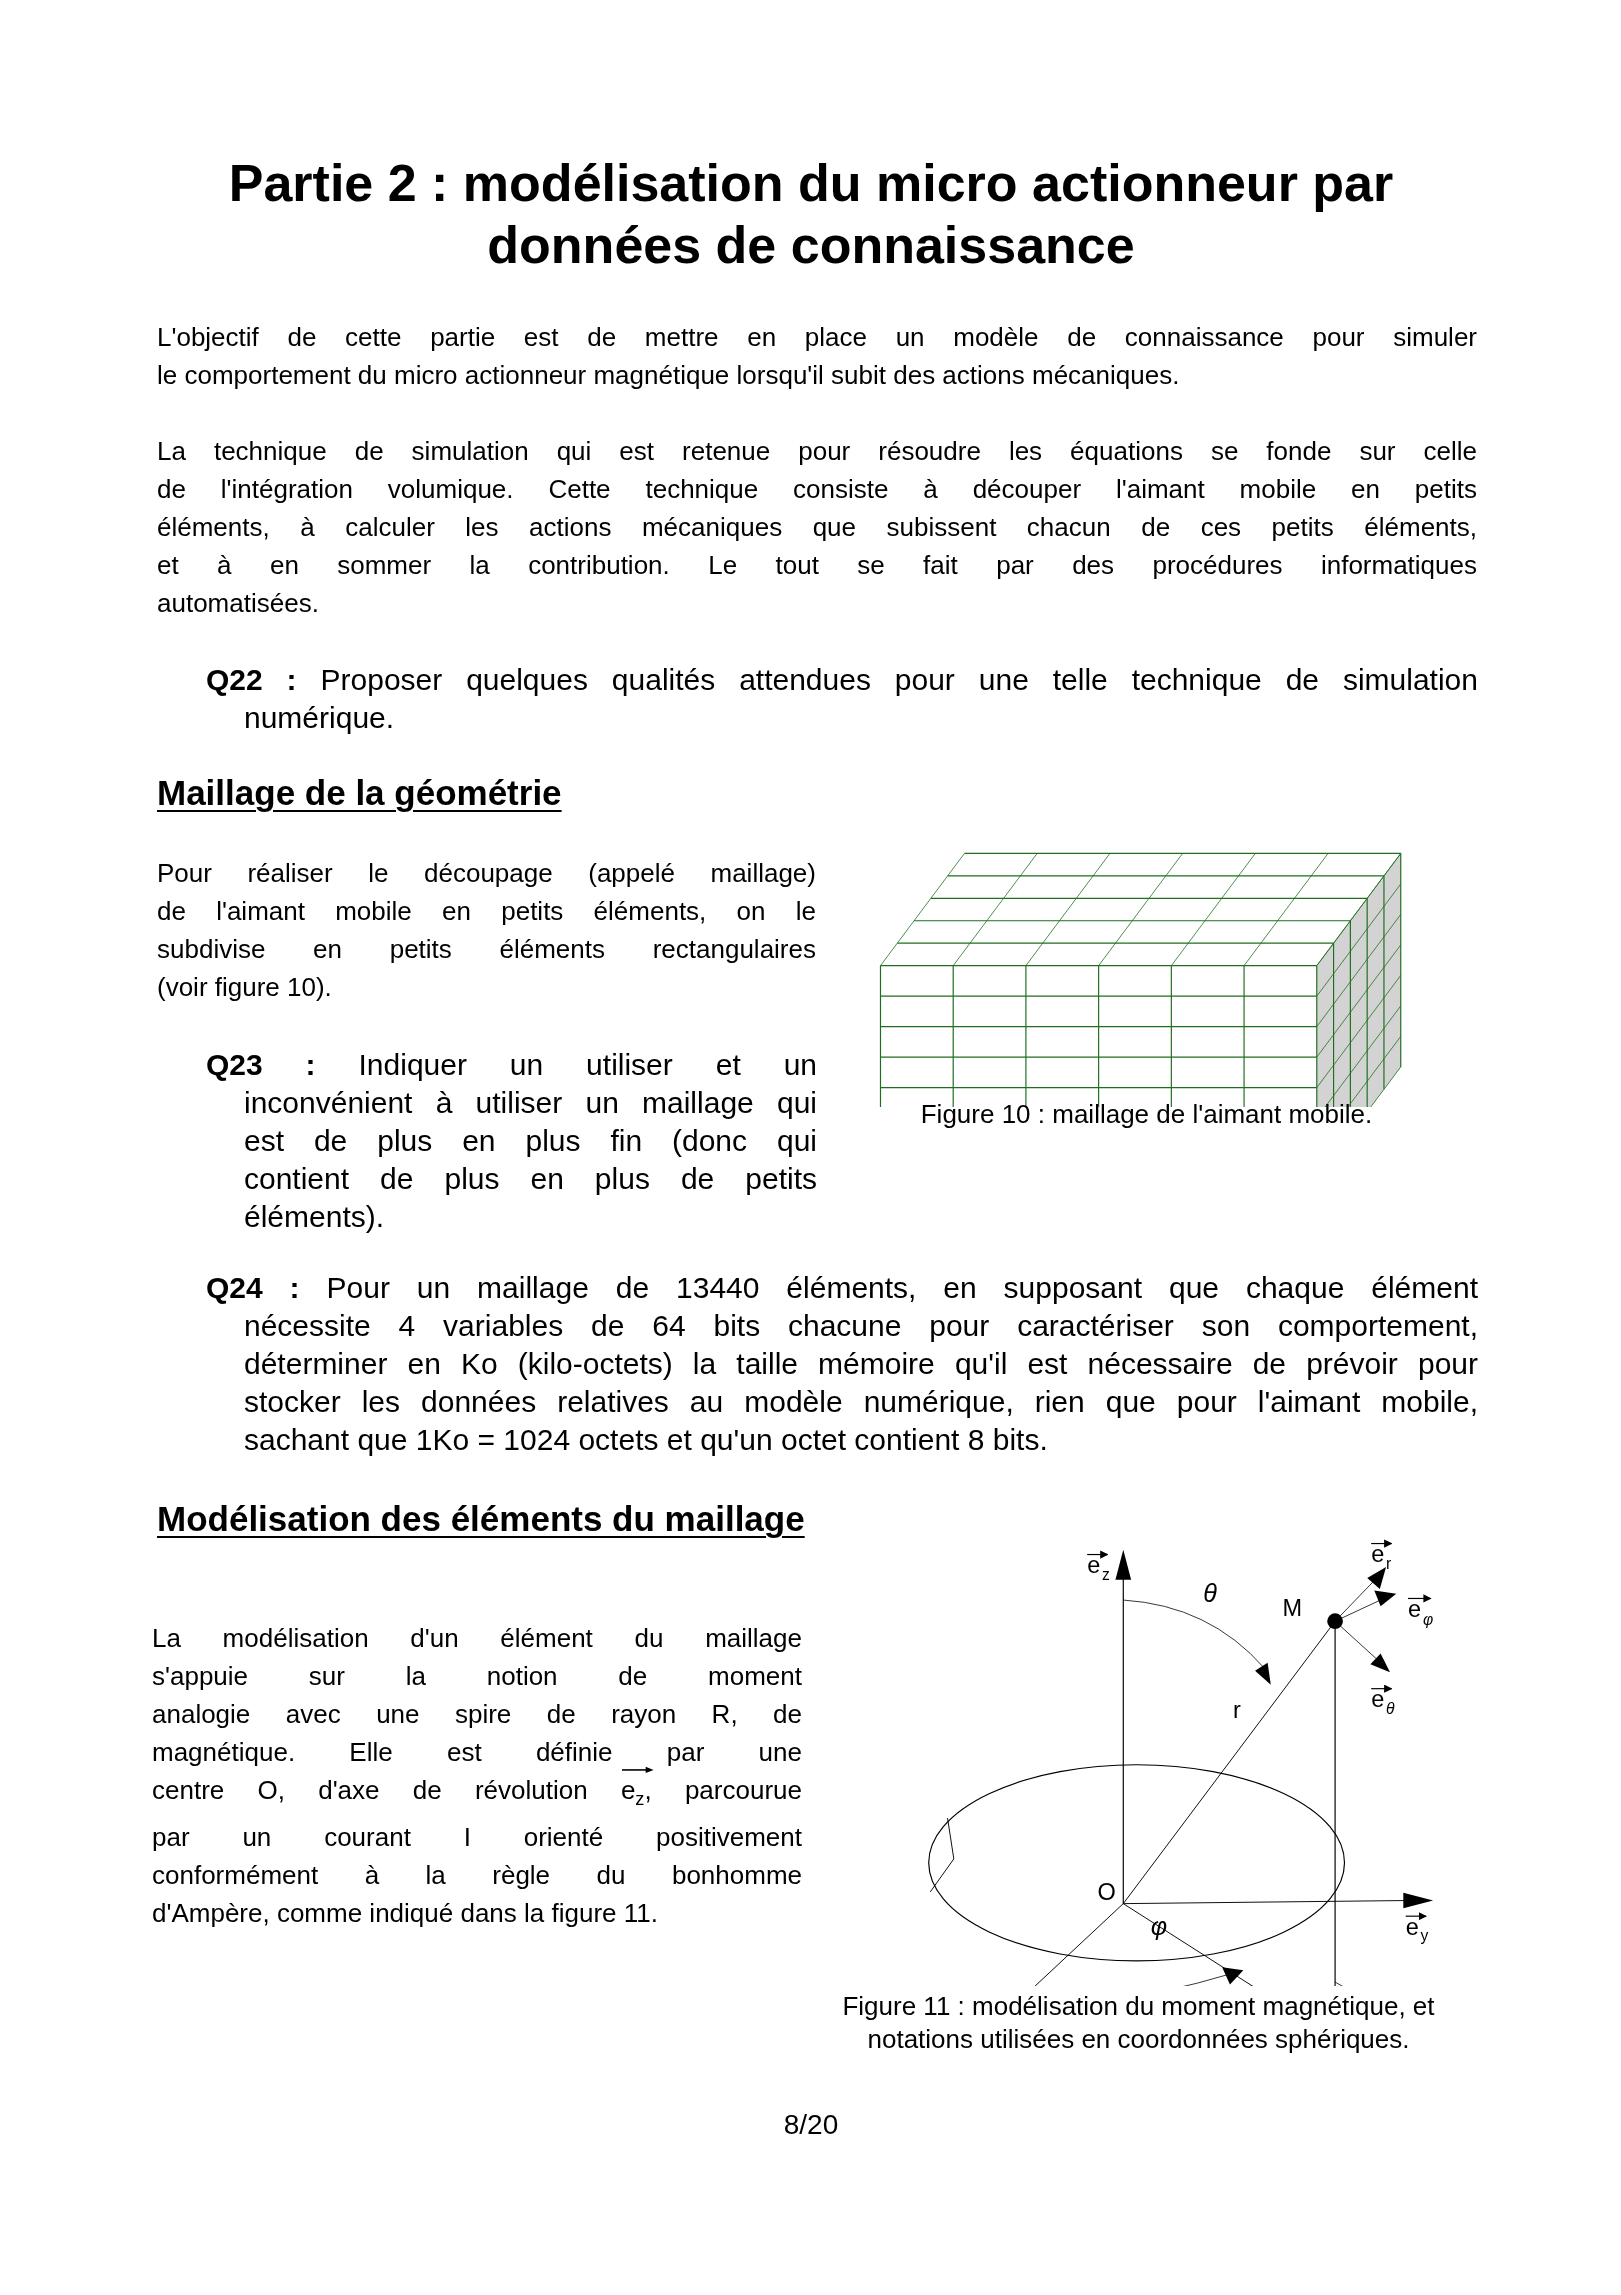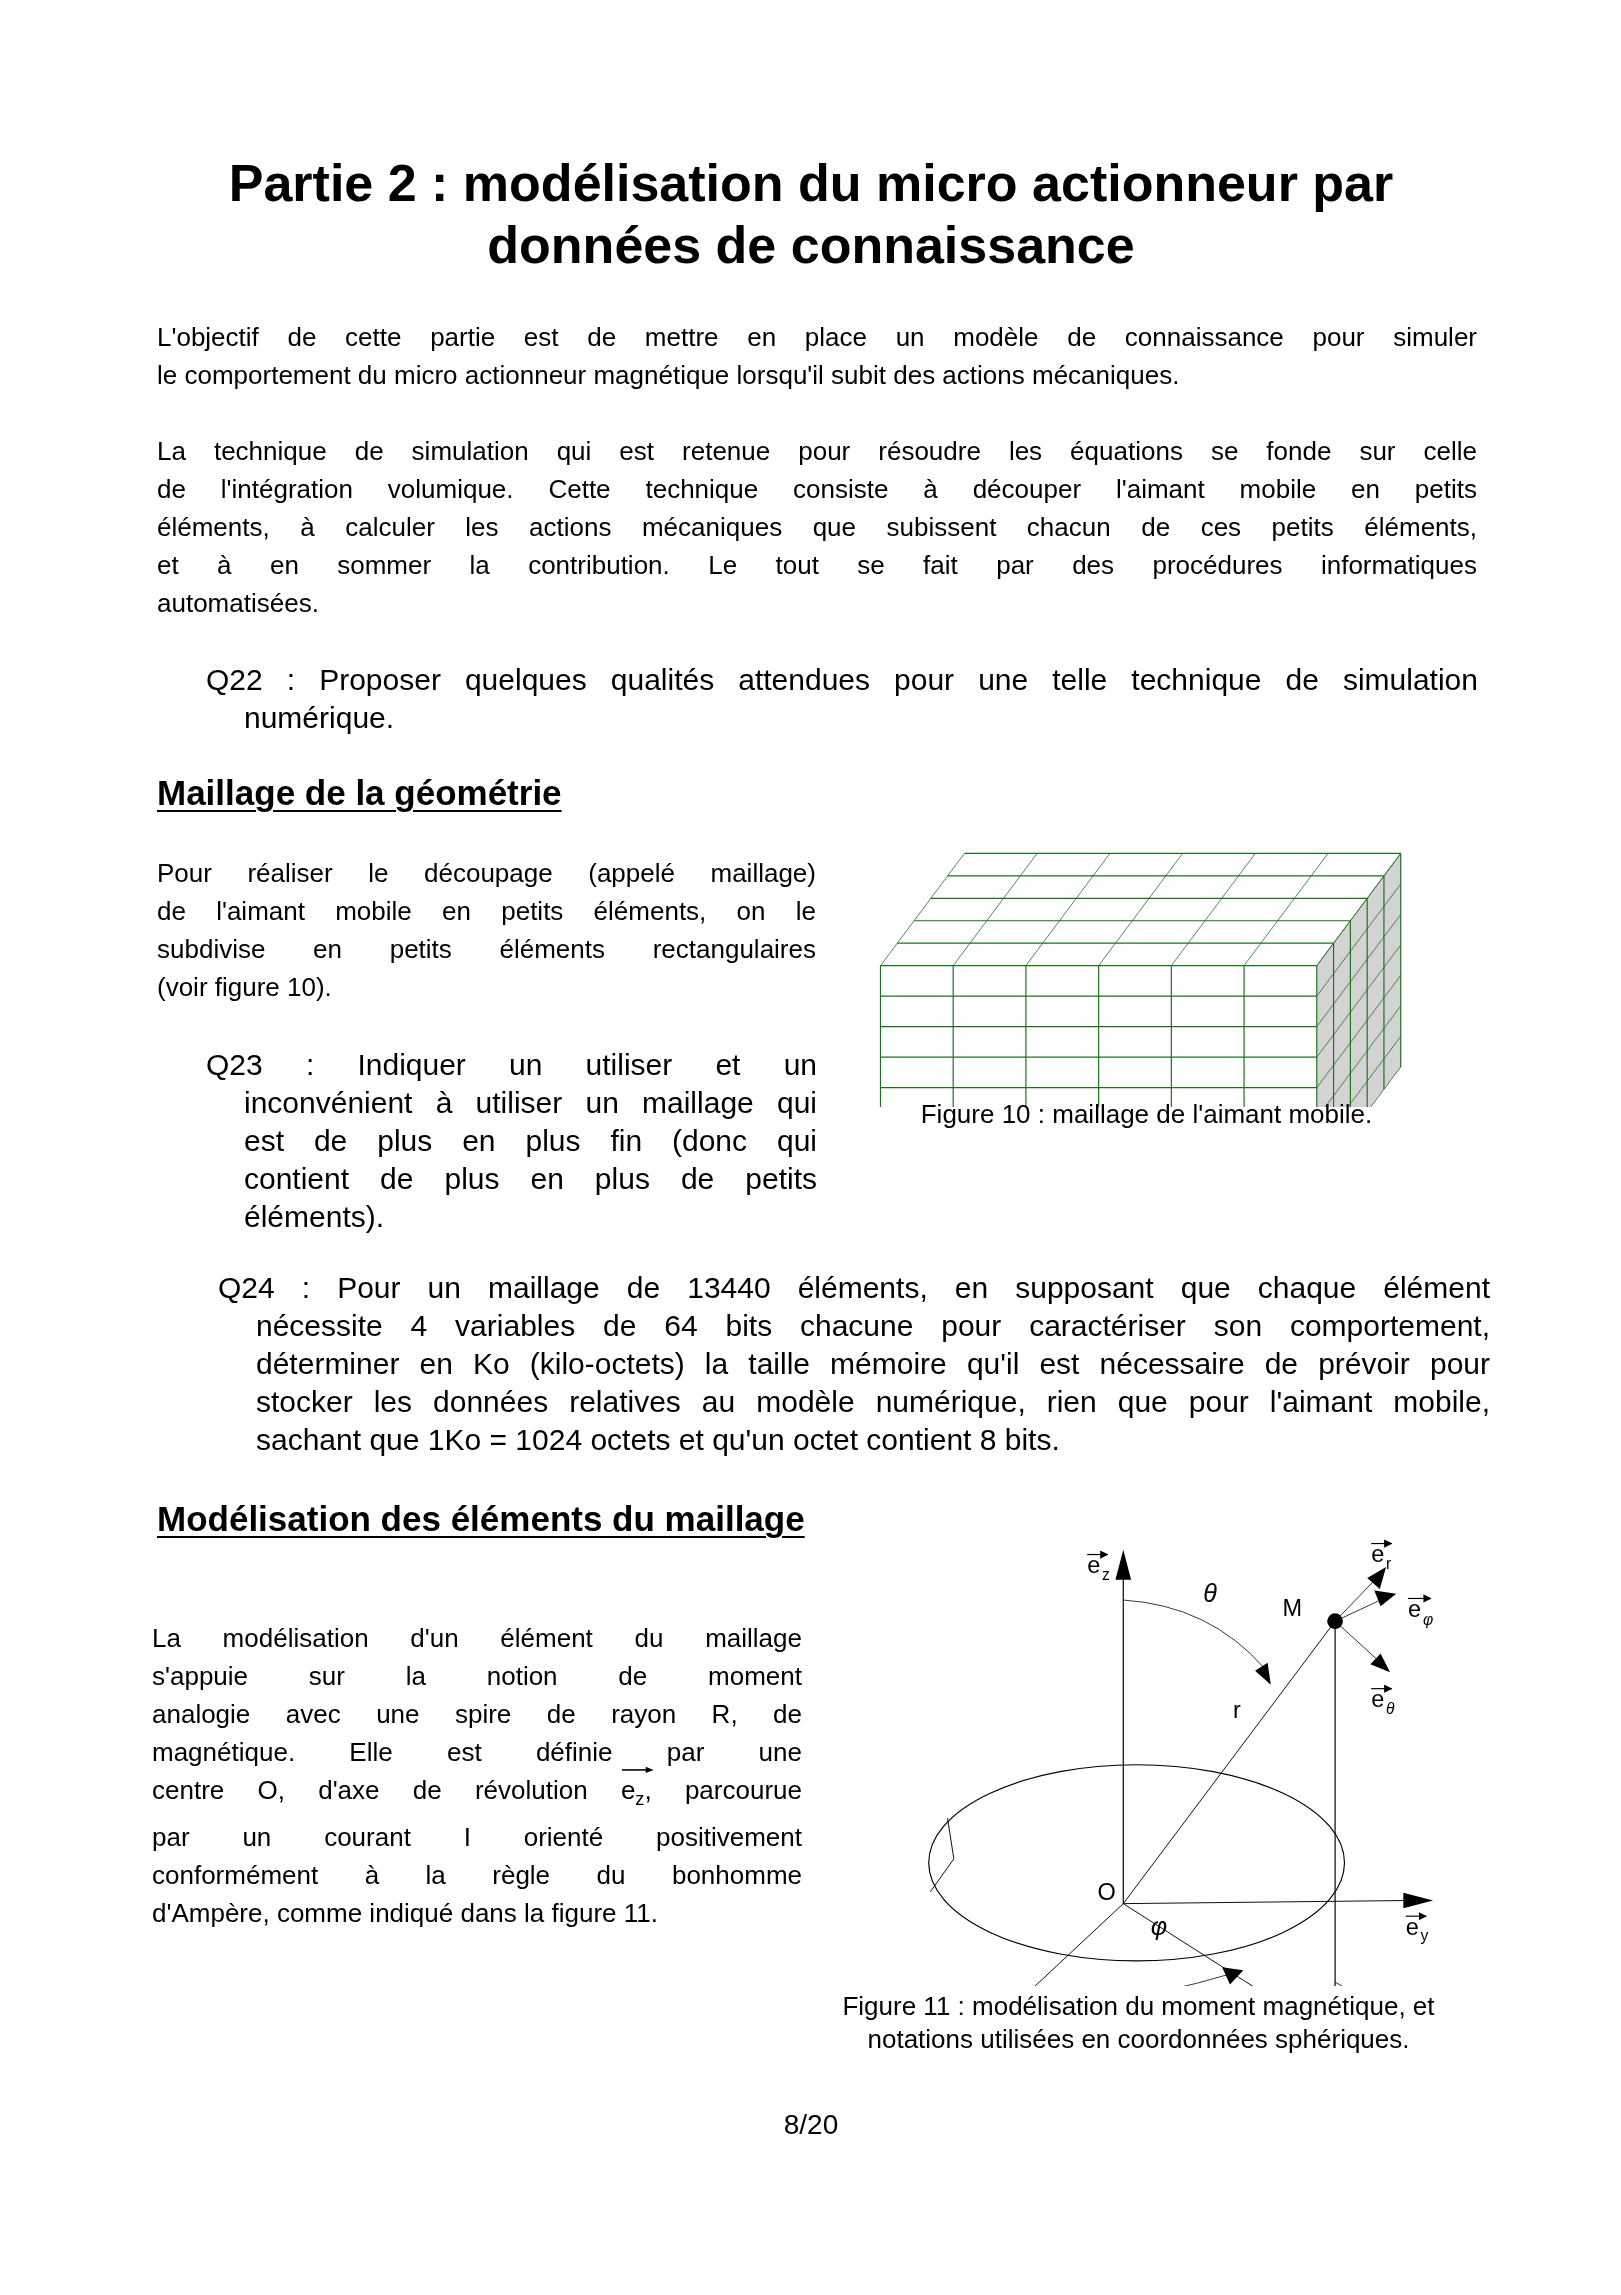--- a/index.html
+++ b/index.html
@@ -2,21 +2,21 @@
 <html style="font-size:12.6px"><head>
 <meta charset="utf-8">
 <style>
   html, body { margin:0; padding:0; background:#ffffff; }
   body { width:1622px; height:2295px; position:relative; overflow:hidden;
          font-family:"Liberation Sans", sans-serif; color:#000; }
   .abs { position:absolute; }
   .title { left:0; width:1622px; text-align:center; font-weight:bold; font-size:52px; line-height:63px; }
   .body-text { font-size:26px; line-height:38px; text-align:justify; }
   .q { font-size:30px; line-height:38px; }
-  .q .lbl { font-weight:normal; }
+  .q .lbl { font-weight:bold; }
   .heading { font-weight:bold; font-size:35px; text-decoration:underline; text-decoration-thickness:2.4px; text-underline-offset:4.7px; }
   .caption { font-size:26px; line-height:33px; text-align:center; }
   .line { display:block; white-space:nowrap; }
   .jline { display:block; text-align:justify; text-align-last:justify; white-space:normal; }
   .vec { position:relative; display:inline-block; }
   .vec .arrow { position:absolute; left:1.6px; right:-3.1px; top:-4.7px; height:7.9px; }
   sub { font-size:70%; }
   svg text { font-family:"Liberation Sans", sans-serif; }
 </style>
 </head>
@@ -100,21 +100,21 @@
       <line x1="577" y1="237.71428571428572" x2="684" y2="94.71428571428572" stroke="#1e6e1e" stroke-width="1"></line>
       <line x1="577" y1="276.57142857142856" x2="684" y2="133.57142857142856" stroke="#1e6e1e" stroke-width="1"></line>
       <line x1="577" y1="315.42857142857144" x2="684" y2="172.42857142857144" stroke="#1e6e1e" stroke-width="1"></line>
       <line x1="577" y1="354.2857142857143" x2="684" y2="211.28571428571428" stroke="#1e6e1e" stroke-width="1"></line>
       <line x1="577" y1="393.1428571428571" x2="684" y2="250.1428571428571" stroke="#1e6e1e" stroke-width="1"></line>
       <line x1="577" y1="432" x2="684" y2="289" stroke="#1e6e1e" stroke-width="1"></line>
     </g>
 </svg>
 <div class="abs caption" style="left:864px; top:1098px; width:565px;">Figure 10 : maillage de l'aimant mobile.</div>
 
-<div class="abs q" style="left:206px; top:1269px; width:1272px;margin-left:12px;">
+<div class="abs q" style="left:206px; top:1269px; width:1272px;">
   <div class="jline"><b class="lbl">Q24 :</b> <span>Pour un maillage de 13440 éléments, en supposant que chaque élément</span></div>
   <span class="jline" style="padding-left:38px;">nécessite 4 variables de 64 bits chacune pour caractériser son comportement,</span>
   <span class="jline" style="padding-left:38px;">déterminer en Ko (kilo-octets) la taille mémoire qu'il est nécessaire de prévoir pour</span>
   <span class="jline" style="padding-left:38px;">stocker les données relatives au modèle numérique, rien que pour l'aimant mobile,</span>
   <span class="line" style="padding-left:38px;">sachant que 1Ko = 1024 octets et qu'un octet contient 8 bits.</span>
 </div>
 
 <div class="abs heading" style="left:157px; top:1499px;">Modélisation des éléments du maillage</div>
 
 <div class="abs body-text" style="left:152px; top:1619px; width:650px;">

